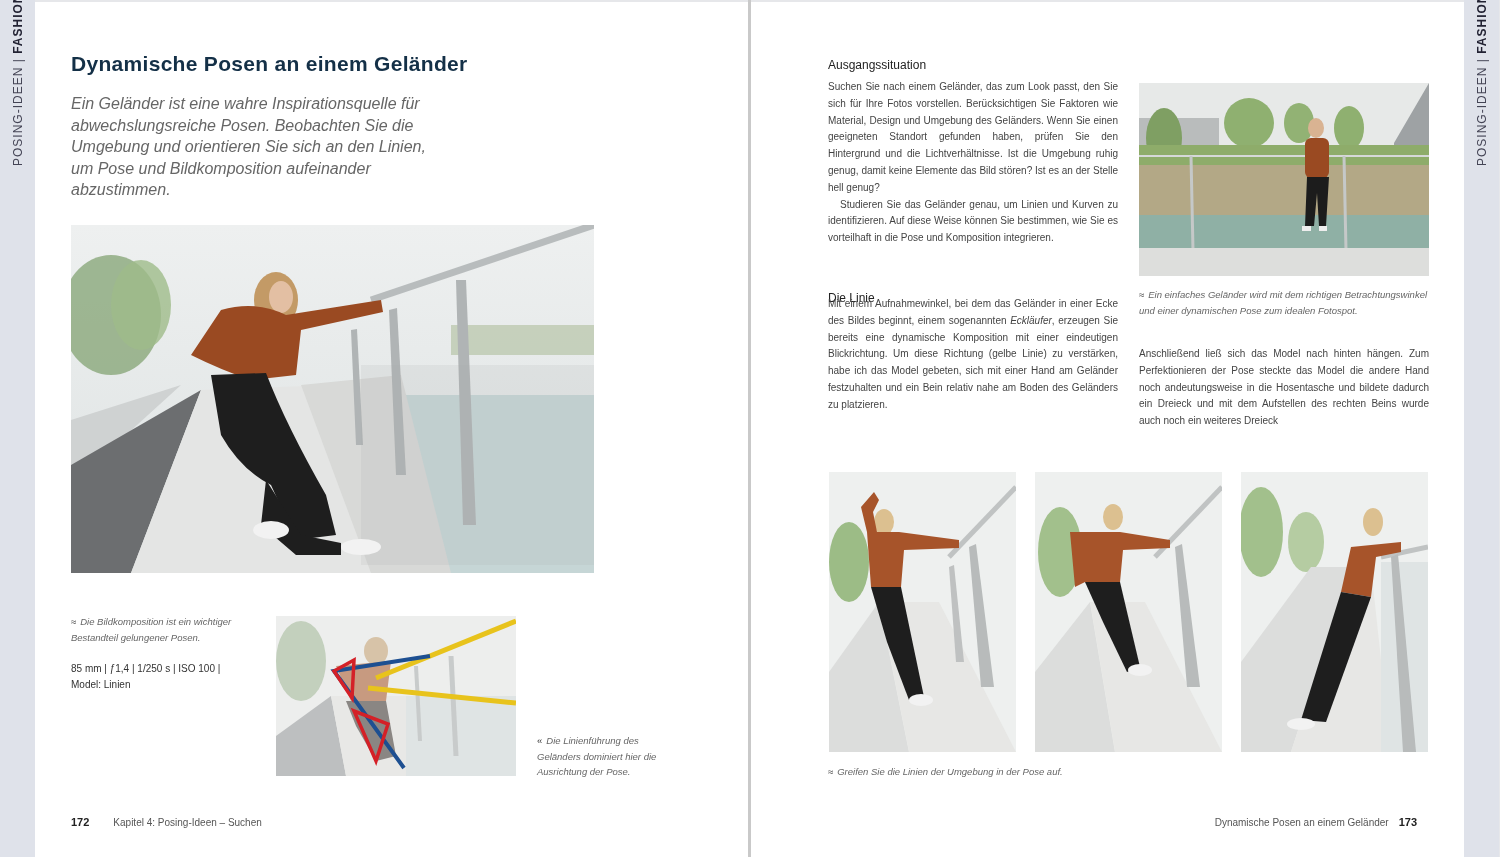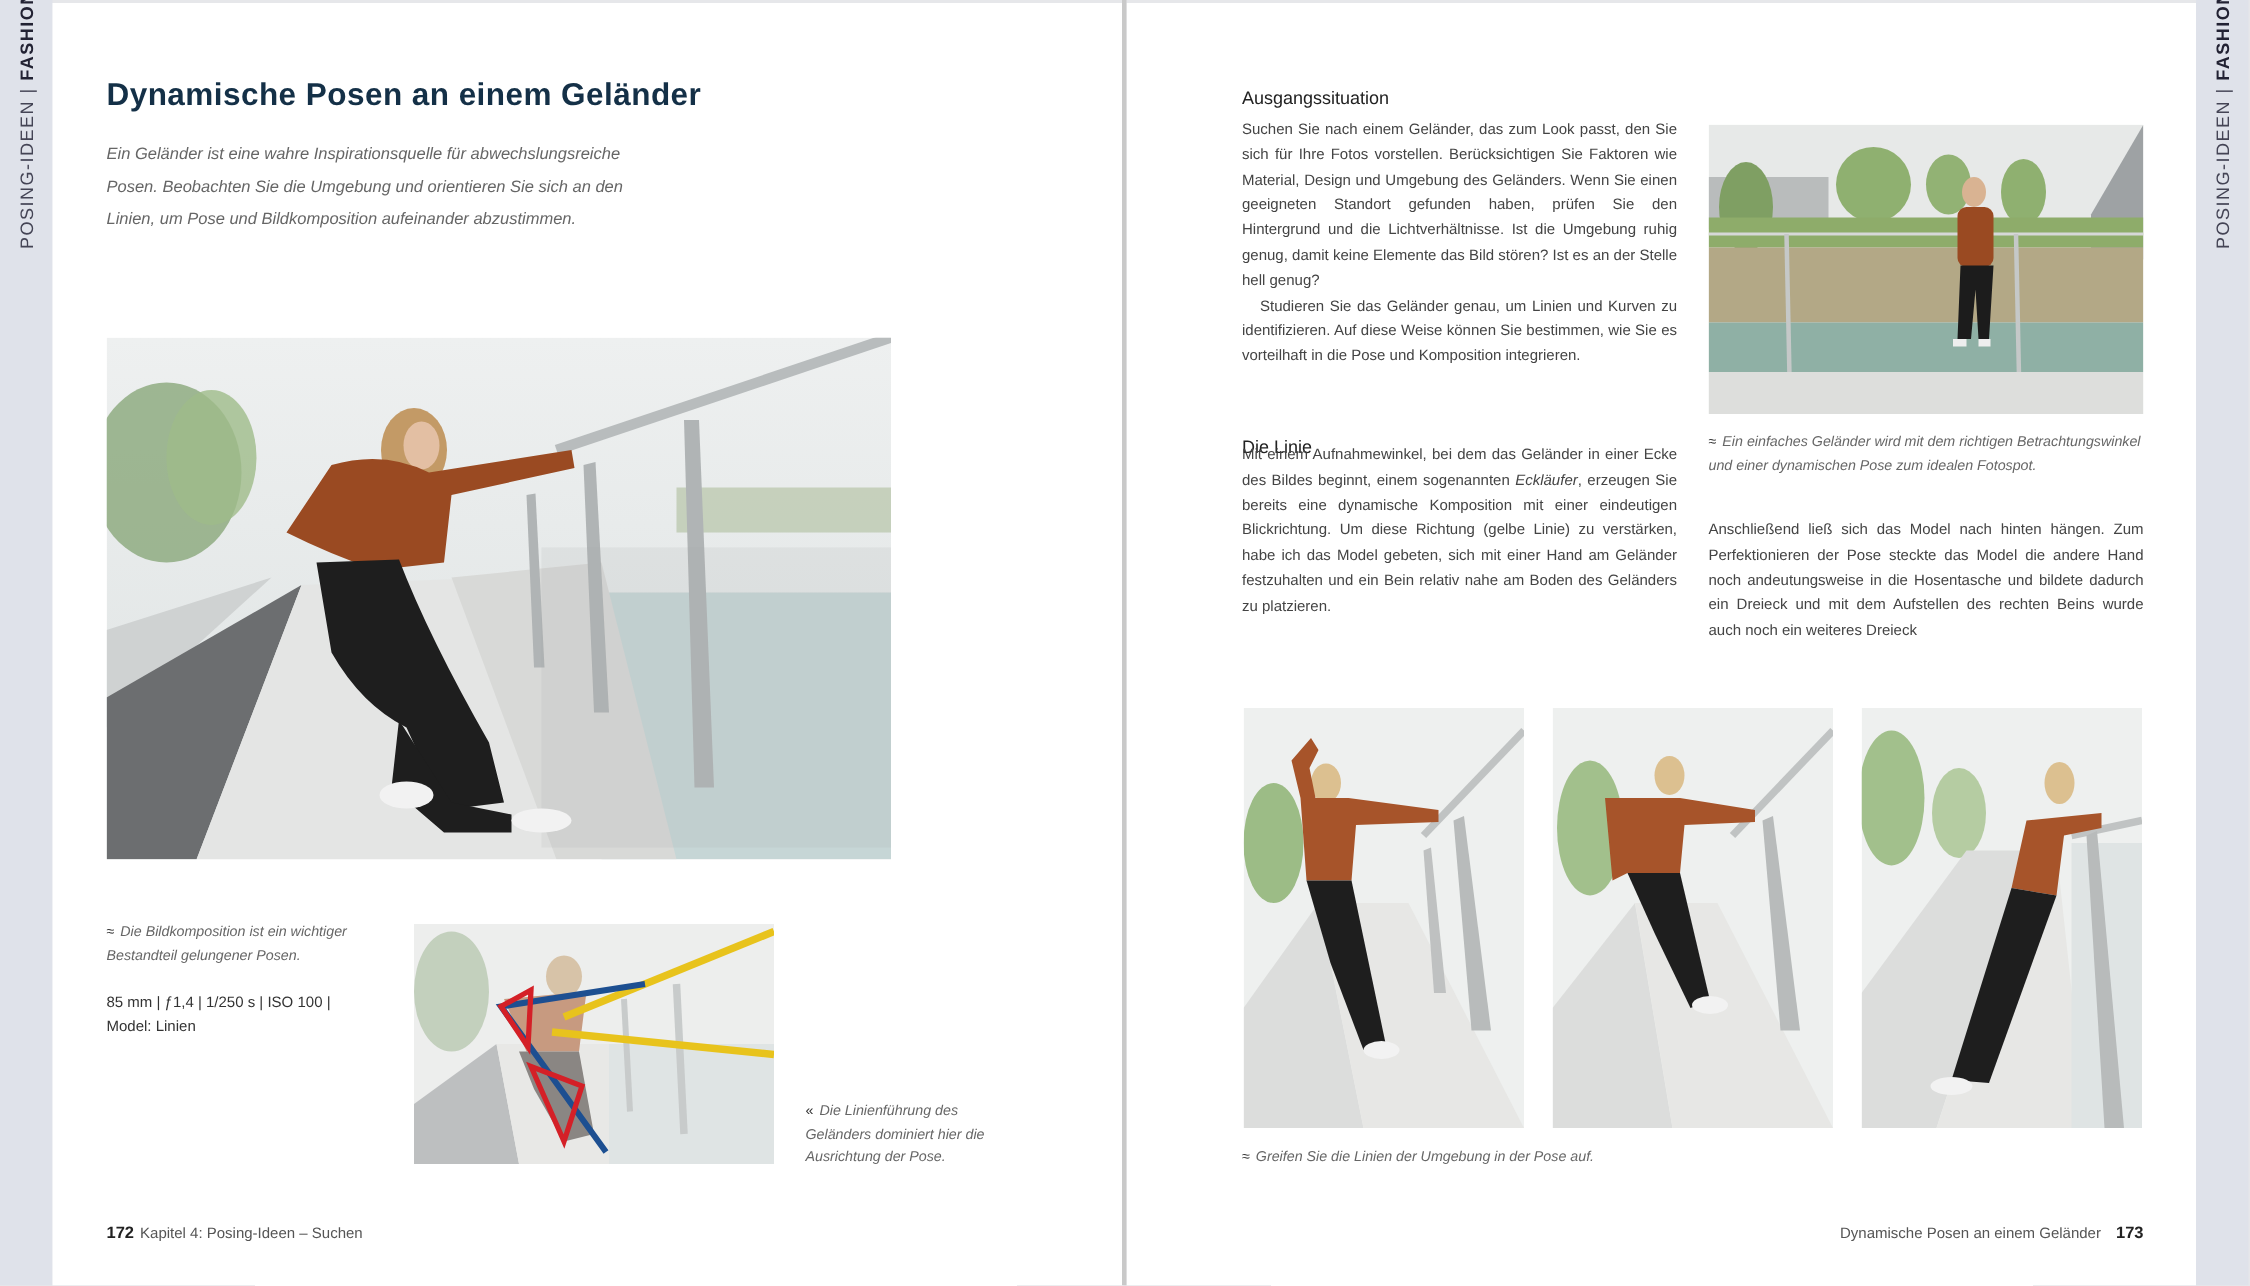--- a/index.html
+++ b/index.html
@@ -9,27 +9,27 @@
   .page.right{left:751px;width:713px}
   .gutter{position:absolute;left:748px;top:0;width:3px;height:857px;background:#c9c9c9}
   .tab{position:absolute;top:0;width:35px;height:857px;background:#dfe2ea}
   .tab.left{left:0}
   .tab.right{left:1464px}
   .tab-text{position:absolute;left:50%;top:14px;transform-origin:0 0;white-space:nowrap;font-size:12px;letter-spacing:1px;color:#445}
   .tab.left .tab-text{transform:translateX(-7px) rotate(-90deg) translateX(-152px)}
   .tab.right .tab-text{transform:translateX(-7px) rotate(-90deg) translateX(-152px)}
   .tab-text b{font-weight:bold;color:#223}
   h1{position:absolute;left:71px;top:52px;font-size:21px;font-weight:bold;color:#143047;letter-spacing:.3px}
-  .intro{position:absolute;left:71px;top:93px;width:370px;font-size:11px;line-height:21.5px;font-style:italic;color:#666}
+  .intro{position:absolute;left:71px;top:93px;width:370px;font-size:16px;line-height:21.5px;font-style:italic;color:#666}
   .photo{position:absolute;overflow:hidden}
   .caption{position:absolute;font-size:9.5px;line-height:15.5px;font-style:italic;color:#666}
   .caption .arr{font-style:normal;color:#333;margin-right:4px}
   .meta{font-style:normal;color:#333;font-size:10px}
   .folio{position:absolute;top:816px;font-size:10px;color:#555}
-  .folio b{color:#222;font-size:11px;margin-right:4px}
+  .folio b{color:#222;font-size:11px;margin-right:24px}
   h2{position:absolute;font-size:12px;font-weight:normal;color:#222}
   .body{position:absolute;font-size:10px;line-height:16.8px;color:#444;text-align:justify;hyphens:auto}
   .body .indent{display:inline-block;width:12px}
 </style>
 </head>
 <body>
 
 <div class="tab left">
   <div class="tab-text"><span>POSING-IDEEN</span><span> | </span><b>FASHION</b></div>
 </div>
@@ -199,14 +199,14 @@
     <path d="M100,120 L130,125 L85,250 L60,248 Z" fill="#1e1e1e"></path>
     <ellipse cx="60" cy="252" rx="14" ry="6" fill="#f2f2f2"></ellipse>
   </svg>
 </div>
 
 <div class="caption" style="left:828px;top:764px;width:400px">
   <span class="arr">≈</span><span>Greifen Sie die Linien der Umgebung in der Pose auf.</span>
 </div>
 
 <div class="folio" style="right:71px">
-  <span style="margin-right:10px">Dynamische Posen an einem Geländer</span><b style="margin-right:0">173</b>
+  <span style="margin-right:10px">Dynamische Posen an einem Geländer</span><b style="margin-right:12px">173</b>
 </div>
 
 </body></html>

